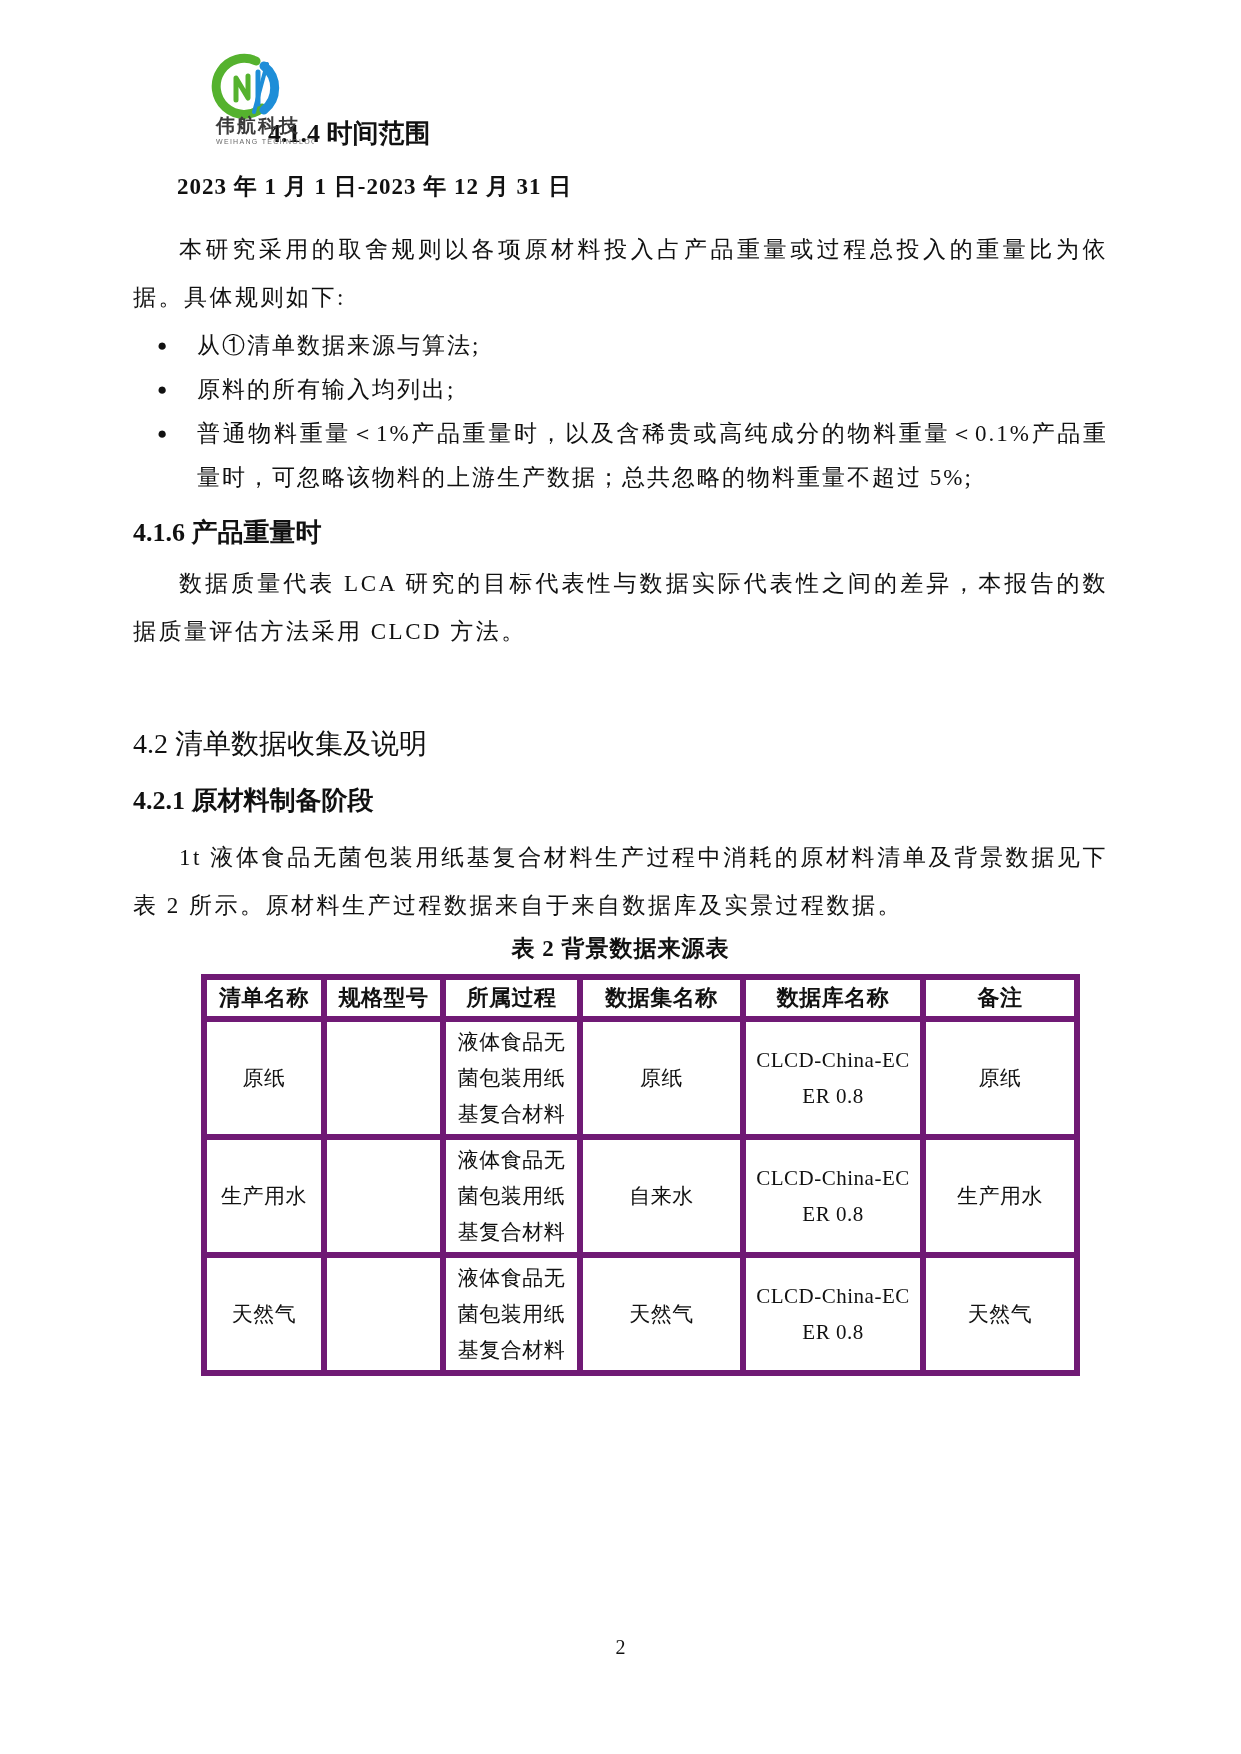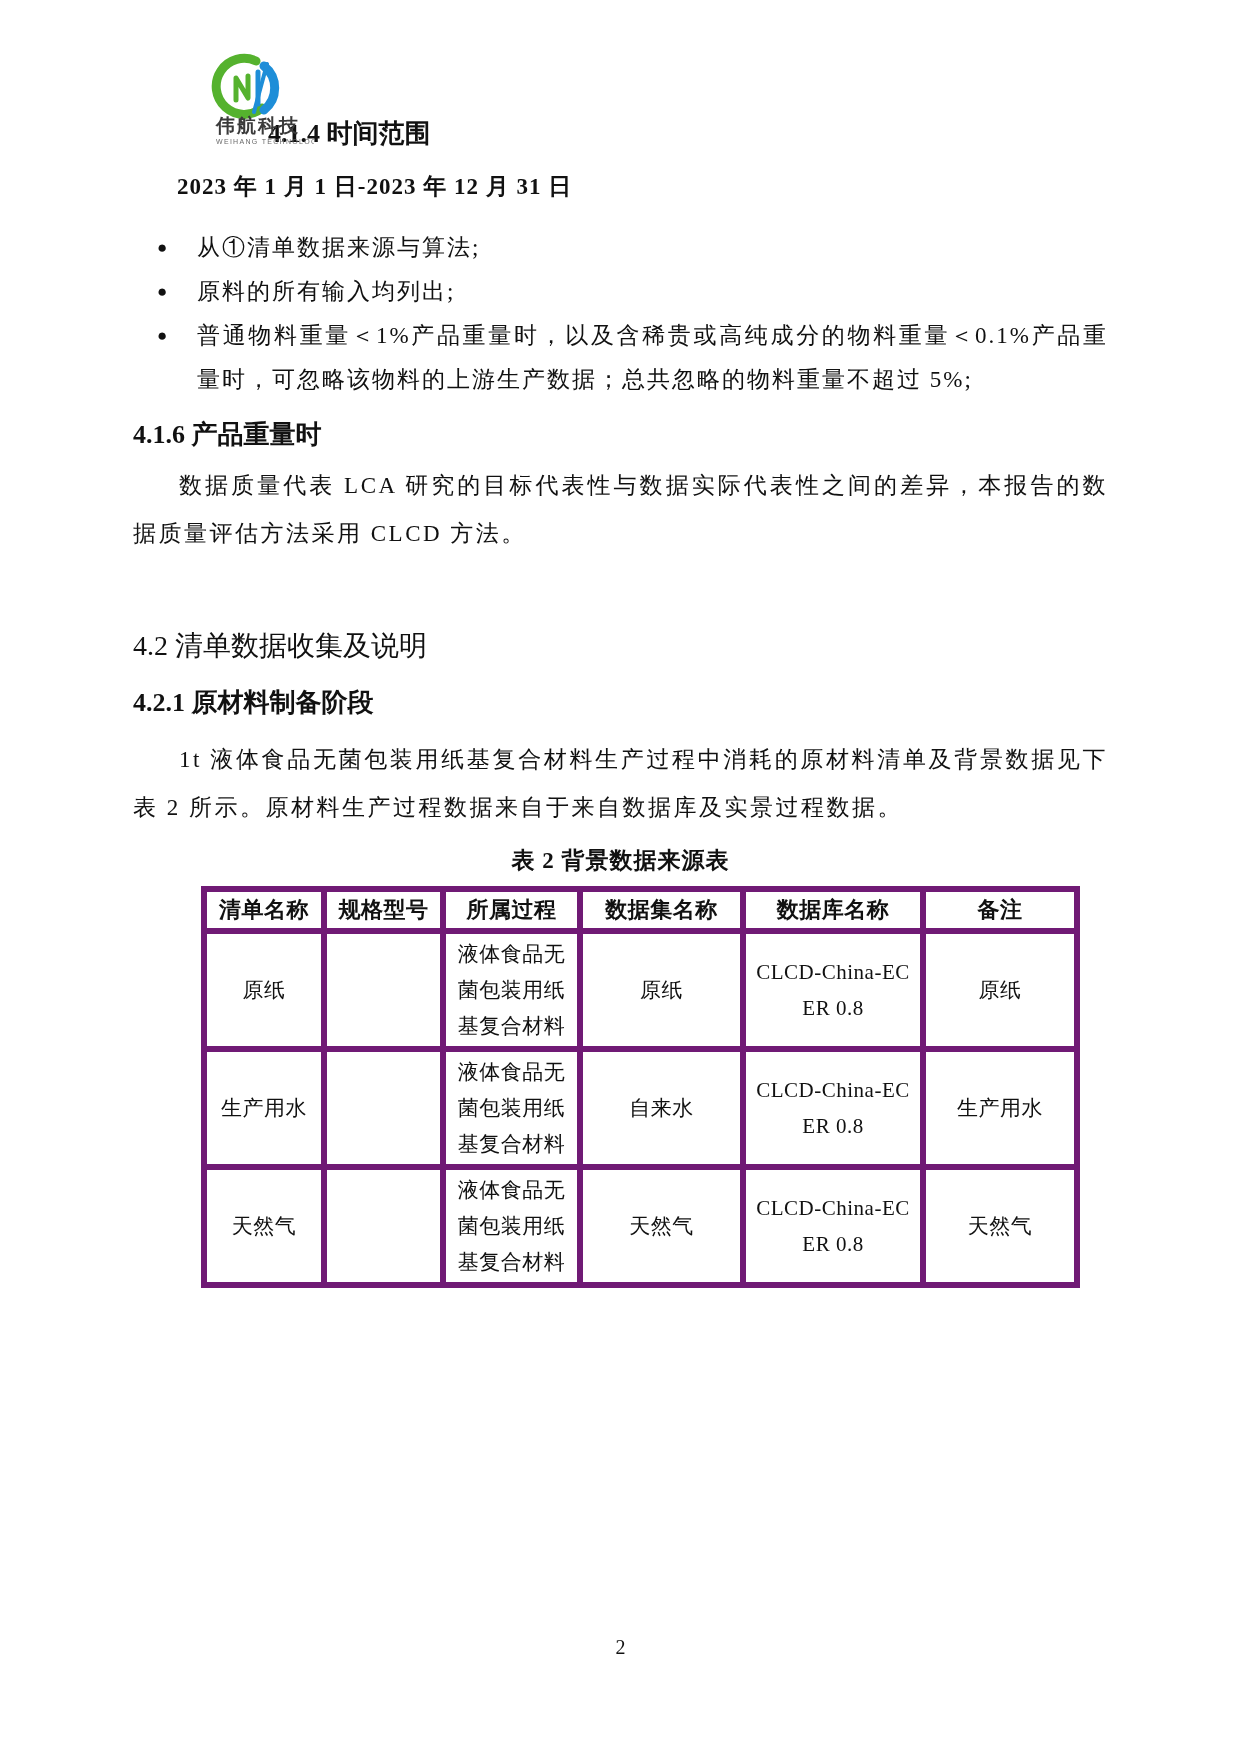--- a/index.html
+++ b/index.html
@@ -33,21 +33,21 @@
   .p-rule{margin-top:6px;}
   .p-q1{margin-top:10px;}
   .p-clcd{margin-top:0;}
   .p-1t{margin-top:16px;}
   
   .bullets{margin:2px 0 0 0;padding:0;list-style:none;}
   .bullet{display:flex;align-items:flex-start;font-size:23px;line-height:44px;letter-spacing:2px;}
   .bullet .dot{flex:0 0 auto;width:22px;margin-left:24px;margin-right:18px;font-size:17px;line-height:44px;}
   .bullet .btxt{flex:1 1 auto;text-align:justify;}
   
-  .tbl-caption{margin-top:14px;text-align:center;font-size:23px;font-weight:bold;line-height:30px;letter-spacing:1px;}
+  .tbl-caption{margin-top:4px;text-align:center;font-size:23px;font-weight:bold;line-height:30px;letter-spacing:1px;}
   table.data{
     border-collapse:collapse;margin-left:68px;margin-top:10px;
     width:873px;table-layout:fixed;
     font-size:21px;letter-spacing:0.5px;
   }
   table.data th,table.data td{
     border:6px solid #701a75;text-align:center;vertical-align:middle;
     padding:2px 6px;box-sizing:border-box;
   }
   table.data th{font-weight:bold;font-size:22px;height:42px;}
@@ -73,20 +73,21 @@
       <path d="M 74 20 L 74 52" fill="none" stroke="var(--logo-blue)" stroke-width="5" stroke-linecap="round"></path>
       <path d="M 83 12 L 70 60" fill="none" stroke="var(--logo-blue)" stroke-width="4" stroke-linecap="round"></path>
       <text x="32" y="80" font-size="19" font-weight="bold" fill="var(--logo-text)" letter-spacing="2" font-family="&quot;Liberation Serif&quot;,&quot;DejaVu Serif&quot;,serif">伟航科技</text>
       <text x="32" y="92" font-size="7" fill="var(--logo-subtext)" letter-spacing="1.3" font-family="&quot;Liberation Sans&quot;,&quot;DejaVu Sans&quot;,sans-serif">WEIHANG TECHNOLOGY</text>
     </svg>
   </div>
 
   <h3 class="h3 h414">4.1.4 时间范围</h3>
   <p class="date-line">2023 年 1 月 1 日-2023 年 12 月 31 日</p>
 
+  <p class="para indent p-rule">本研究采用的取舍规则以各项原材料投入占产品重量或过程总投入的重量比为依据。具体规则如下:</p>
 
   <ul class="bullets">
     <li class="bullet">
       <span class="dot">●</span>
       <span class="btxt">从①清单数据来源与算法;</span>
     </li>
     <li class="bullet">
       <span class="dot">●</span>
       <span class="btxt">原料的所有输入均列出;</span>
     </li>

